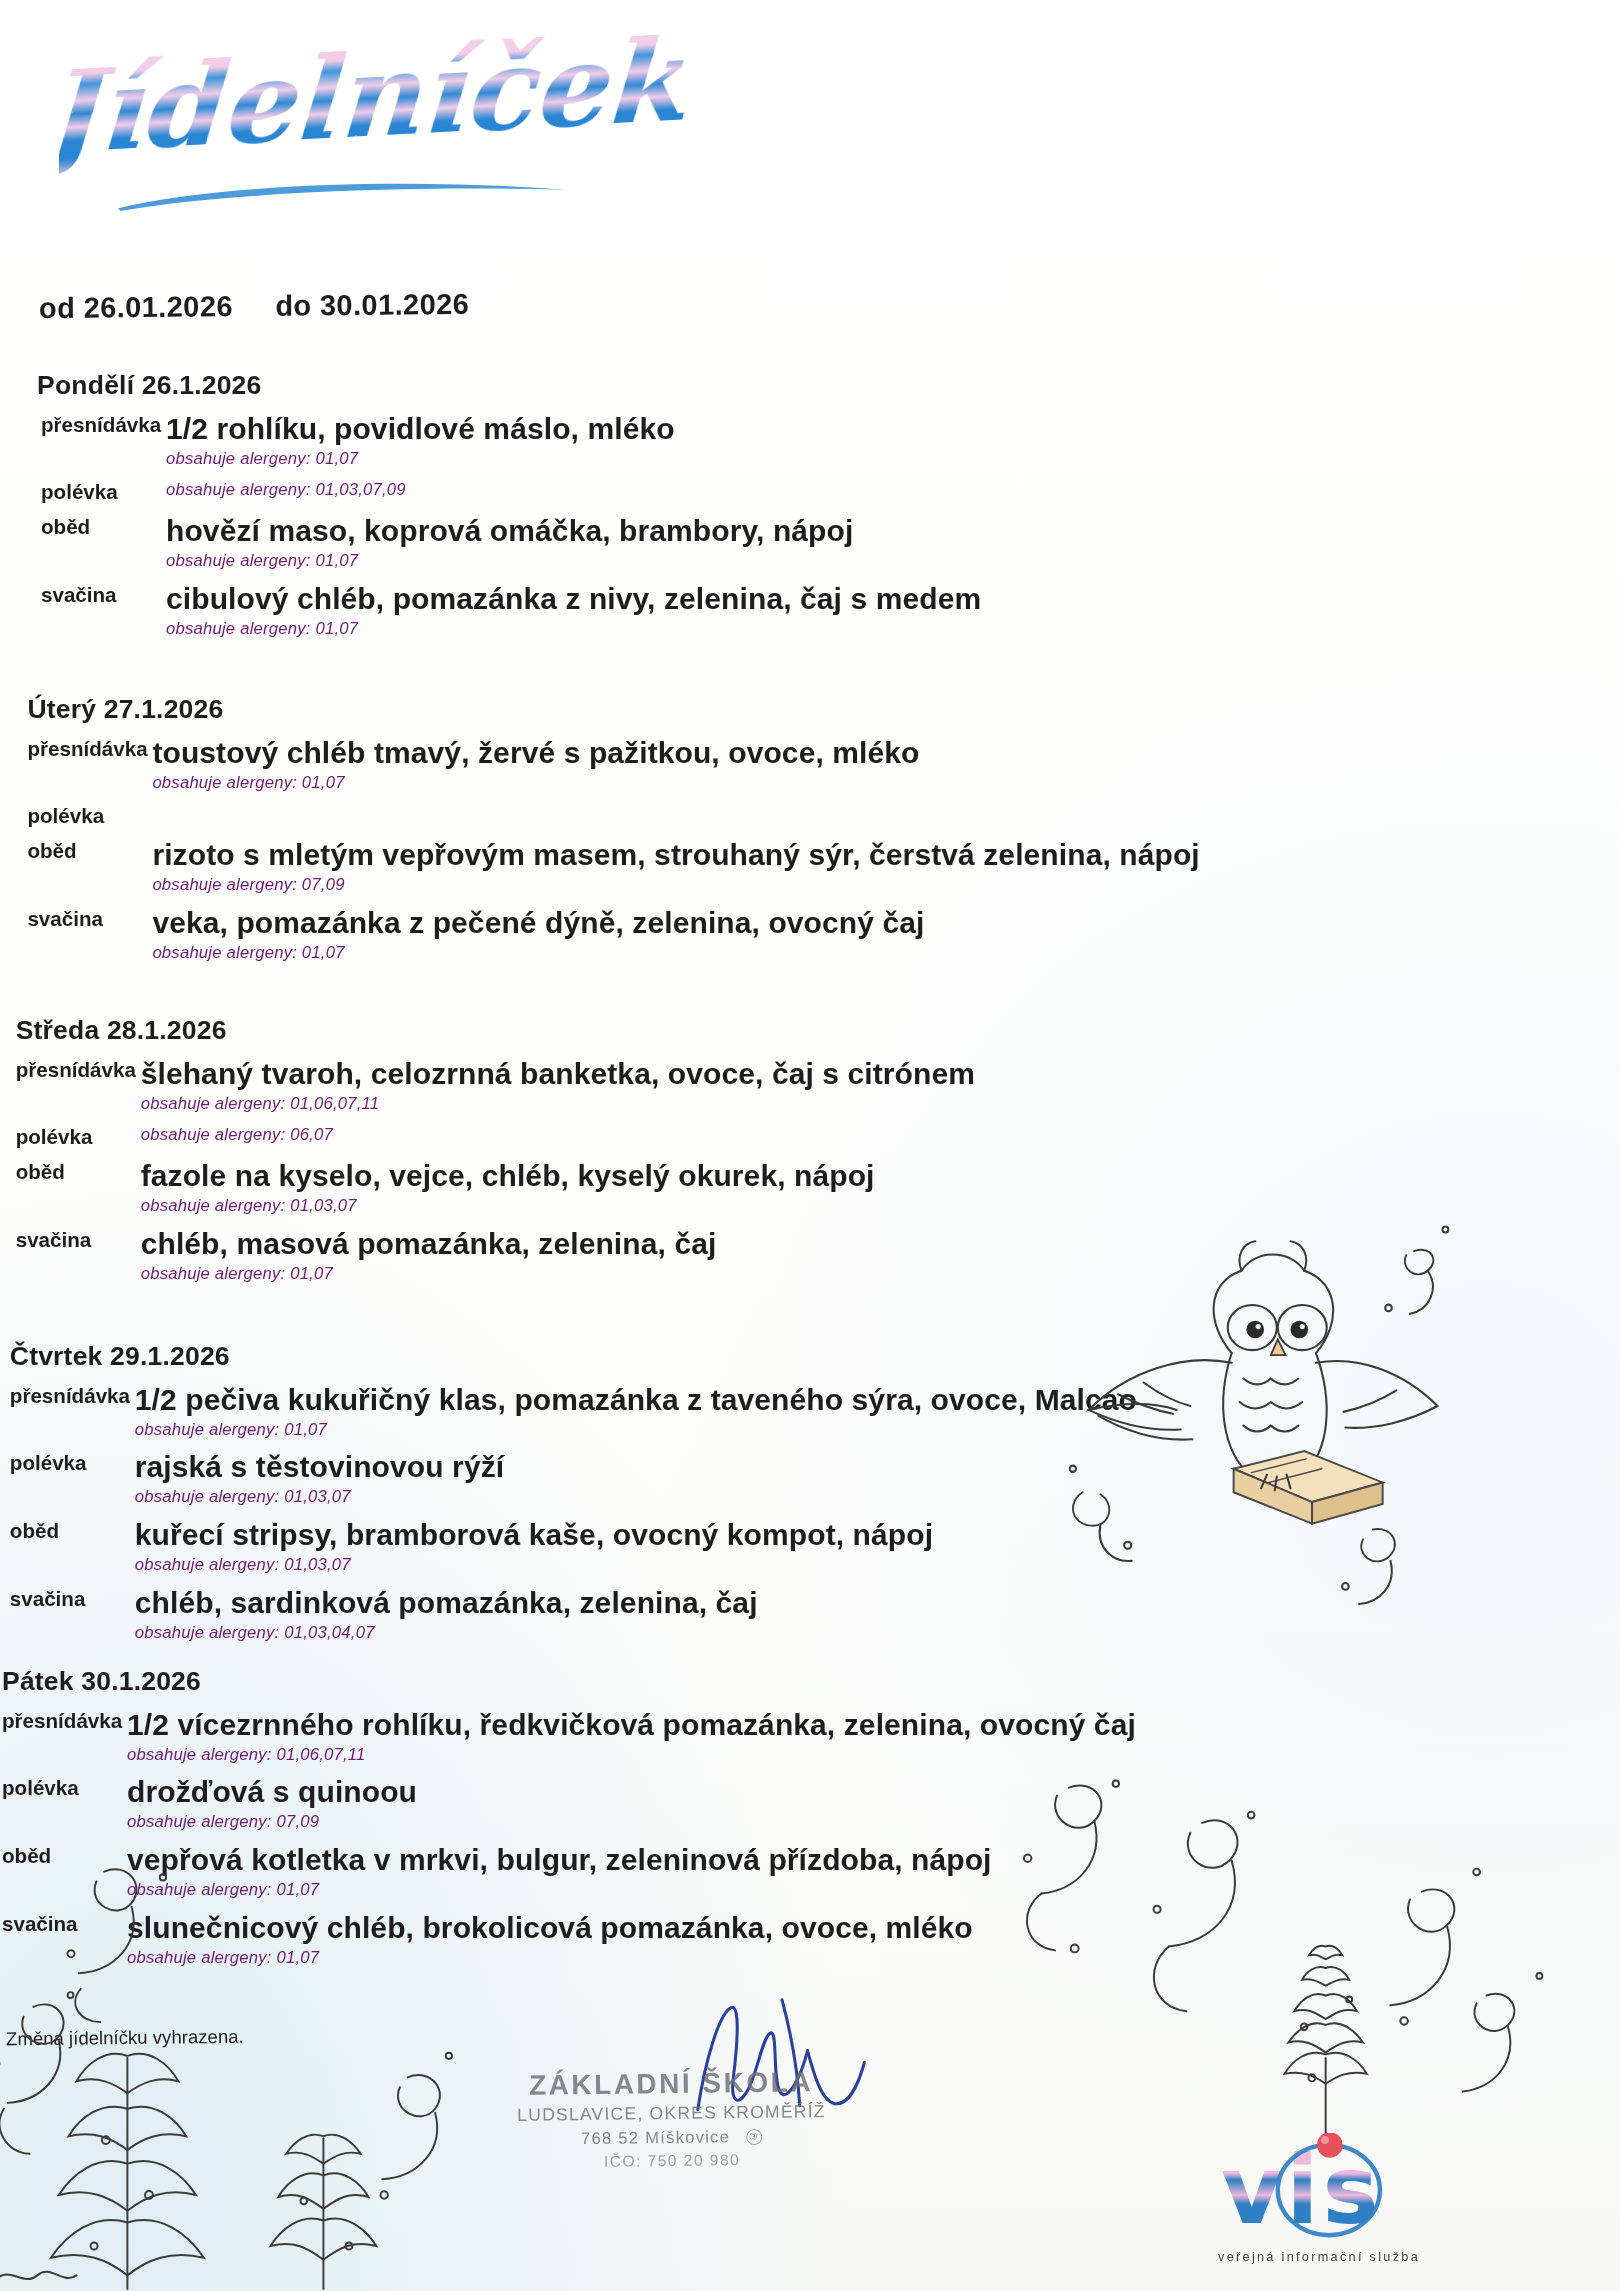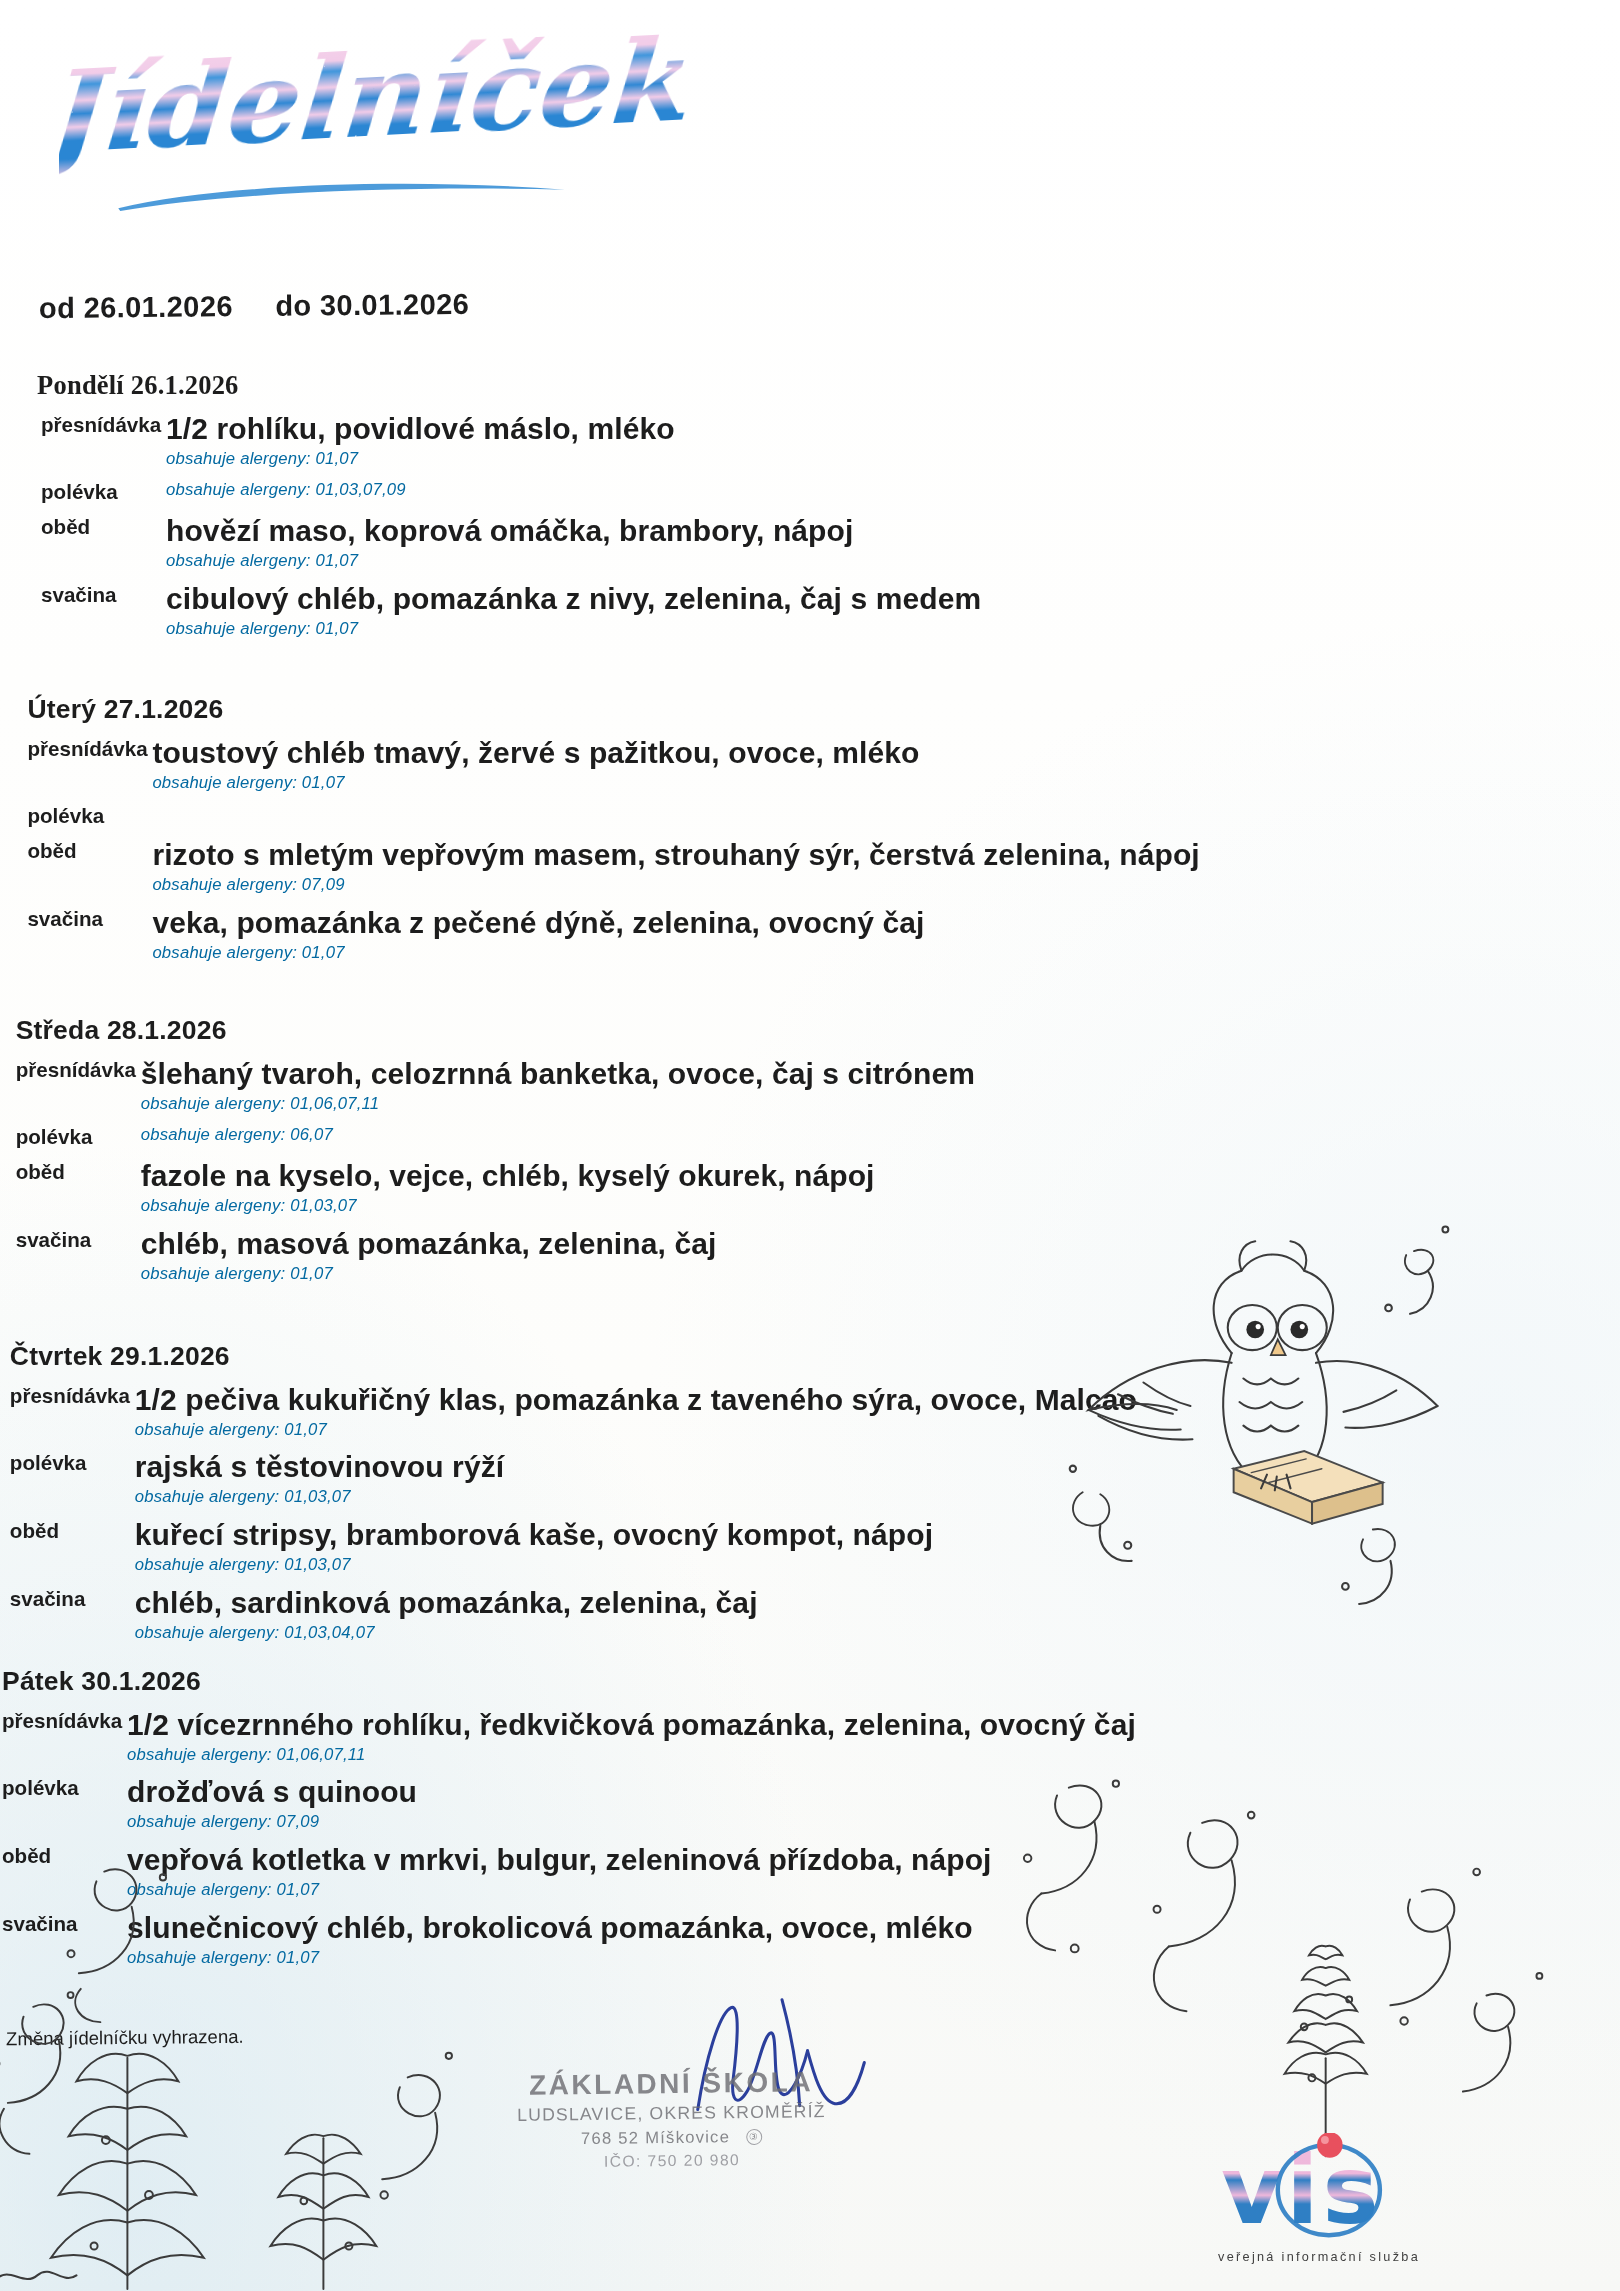--- a/index.html
+++ b/index.html
@@ -51,30 +51,30 @@
     padding-top:2px;
   }
   .meal-body{flex:1 1 auto;}
   .dish{
     font-size:30px;font-weight:700;
     line-height:1.2;
     letter-spacing:0.1px;
   }
   .allerg{
     font-size:16.7px;font-style:italic;font-weight:400;
-    color:#0369a1;
+    color:#701a75;
     line-height:1.25;
     margin-top:2px;
     letter-spacing:0.2px;
   }
 
   
   #day-0{position:absolute;left:41px;top:370px;}
   #day-0 .meal-label{width:125px;}
-  #day-0 .day-title{margin-left:-3.9px;font-family:Liberation Serif, serif;}
+  #day-0 .day-title{margin-left:-3.9px;}
   #day-1{position:absolute;left:27.4px;top:694px;}
   #day-1 .meal-label{width:125px;}
   #day-2{position:absolute;left:15.7px;top:1015px;}
   #day-2 .meal-label{width:125px;}
   #day-3{position:absolute;left:9.8px;top:1341px;}
   #day-3 .meal-label{width:125px;}
   #day-4{position:absolute;left:2px;top:1666px;}
   #day-4 .meal-label{width:125px;}
 
   

